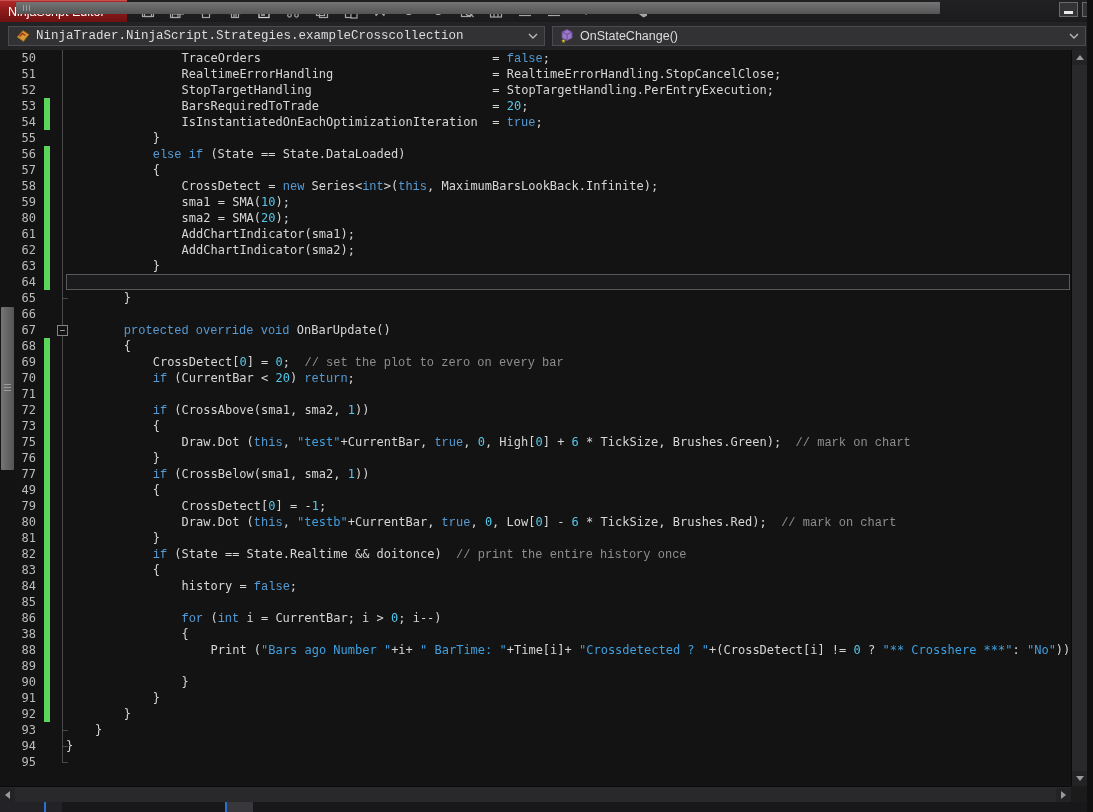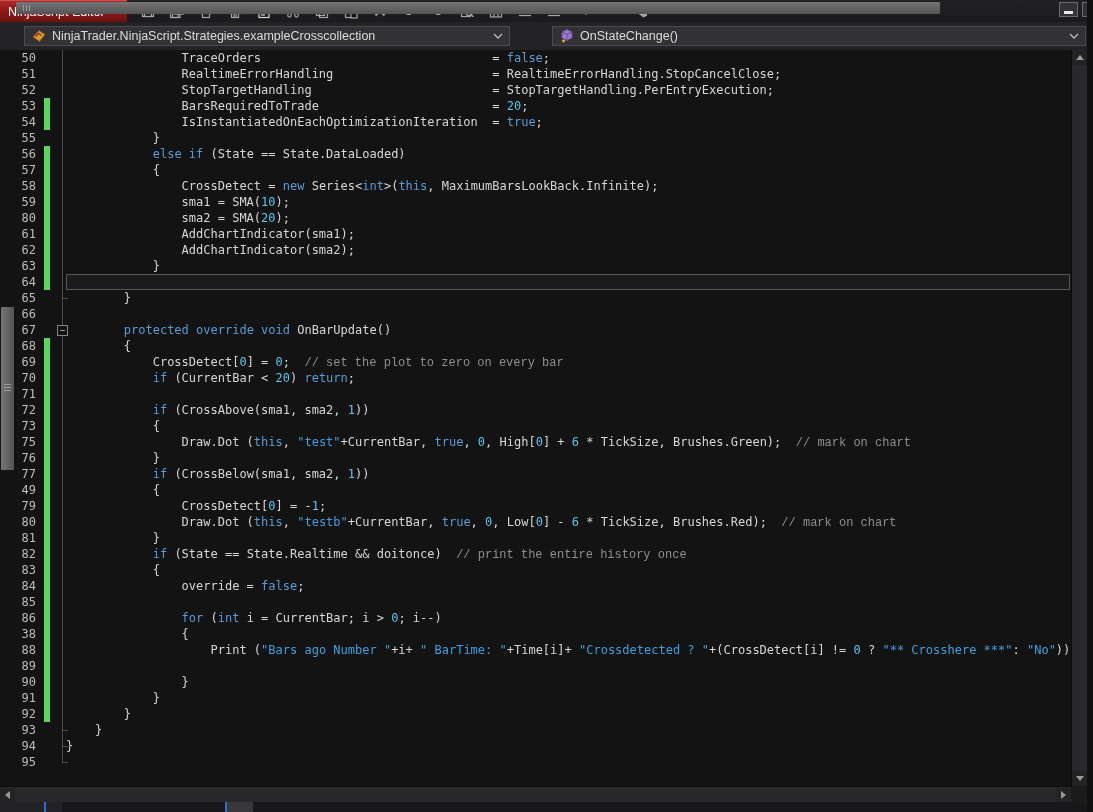--- a/index.html
+++ b/index.html
@@ -25,34 +25,34 @@
           display:flex;align-items:flex-end;justify-content:center;box-sizing:border-box;}
   .winbtn .minbar{width:9px;height:3px;background:#e8e8e8;margin-bottom:2px;}
   .winbtn .maxbox{width:9px;height:8px;border:2px solid #e8e8e8;margin-bottom:1px;box-sizing:border-box;}
 
   
   #navrow{position:absolute;left:0;top:22px;width:1093px;height:28px;background:#232326;}
   .combo{position:absolute;top:4px;height:20px;background:#323235;border:1px solid #4a4a50;
          box-sizing:border-box;display:flex;align-items:center;padding:0 6px;cursor:default;}
   .combo .val{color:#dcdcdc;font-size:12.5px;white-space:nowrap;overflow:hidden;flex:1;margin-left:5px;}
   .combo svg.chev{stroke:#b8b8b8;fill:none;stroke-width:1.4;flex:none;}
-  #combo-type{left:24px;width:486px;}
+  #combo-type{left:8px;width:537px;font-family:Liberation Mono, monospace;}
   #combo-member{left:552px;width:534px;}
 
   
   #editor{position:absolute;left:0;top:50px;width:1071px;height:736px;background:var(--edbg);overflow:hidden;}
   #lines{position:absolute;inset:0;}
   .line{position:relative;display:flex;height:16px;font-family:"DejaVu Sans Mono",monospace;
         font-size:12px;line-height:16px;}
   .ln{width:44px;box-sizing:border-box;padding-right:8px;text-align:right;color:var(--lnc);flex:none;}
   .chg{width:6px;flex:none;}
   .chg.on{background:var(--chg);}
   .foldcol{width:16px;flex:none;}
   .code{margin:0;flex:1;white-space:pre;color:var(--plain);}
-  .tok-k{color:var(--kw);} .tok-n{color:var(--num);} .tok-s{color:var(--str);} .tok-c{color:var(--com);font-family:Liberation Mono, monospace;}
+  .tok-k{color:var(--kw);font-family:Liberation Mono, monospace;} .tok-n{color:var(--num);} .tok-s{color:var(--str);} .tok-c{color:var(--com);font-family:Liberation Mono, monospace;}
   .curbox{position:absolute;left:66px;right:1px;top:0;height:14px;border:1px solid var(--curb);
           background:#1b1b1e;}
   .fold-vline{position:absolute;left:62px;width:1px;background:#4a4a4a;}
   .fold-tick{position:absolute;left:62px;width:6px;height:1px;background:#4a4a4a;}
   .fold-box{position:absolute;left:57px;width:11px;height:11px;box-sizing:border-box;
             border:1px solid #848484;background:var(--edbg);color:#c8c8c8;font-size:9px;
             line-height:8px;text-align:center;font-family:"DejaVu Sans Mono",monospace;cursor:default;}
 
   
   .sb-btn{position:absolute;background:#232325;display:flex;align-items:center;justify-content:center;}
@@ -440,21 +440,21 @@
         <div class="line">
           <div class="ln">83</div>
           <div class="chg on"></div>
           <div class="foldcol"></div>
           <pre class="code"><span>            {</span></pre>
         </div>
         <div class="line">
           <div class="ln">84</div>
           <div class="chg on"></div>
           <div class="foldcol"></div>
-          <pre class="code"><span>                override = </span><span class="tok-k">false</span><span>;</span></pre>
+          <pre class="code"><span>                history = </span><span class="tok-k">false</span><span>;</span></pre>
         </div>
         <div class="line">
           <div class="ln">85</div>
           <div class="chg on"></div>
           <div class="foldcol"></div>
           <pre class="code"></pre>
         </div>
         <div class="line">
           <div class="ln">86</div>
           <div class="chg on"></div>

